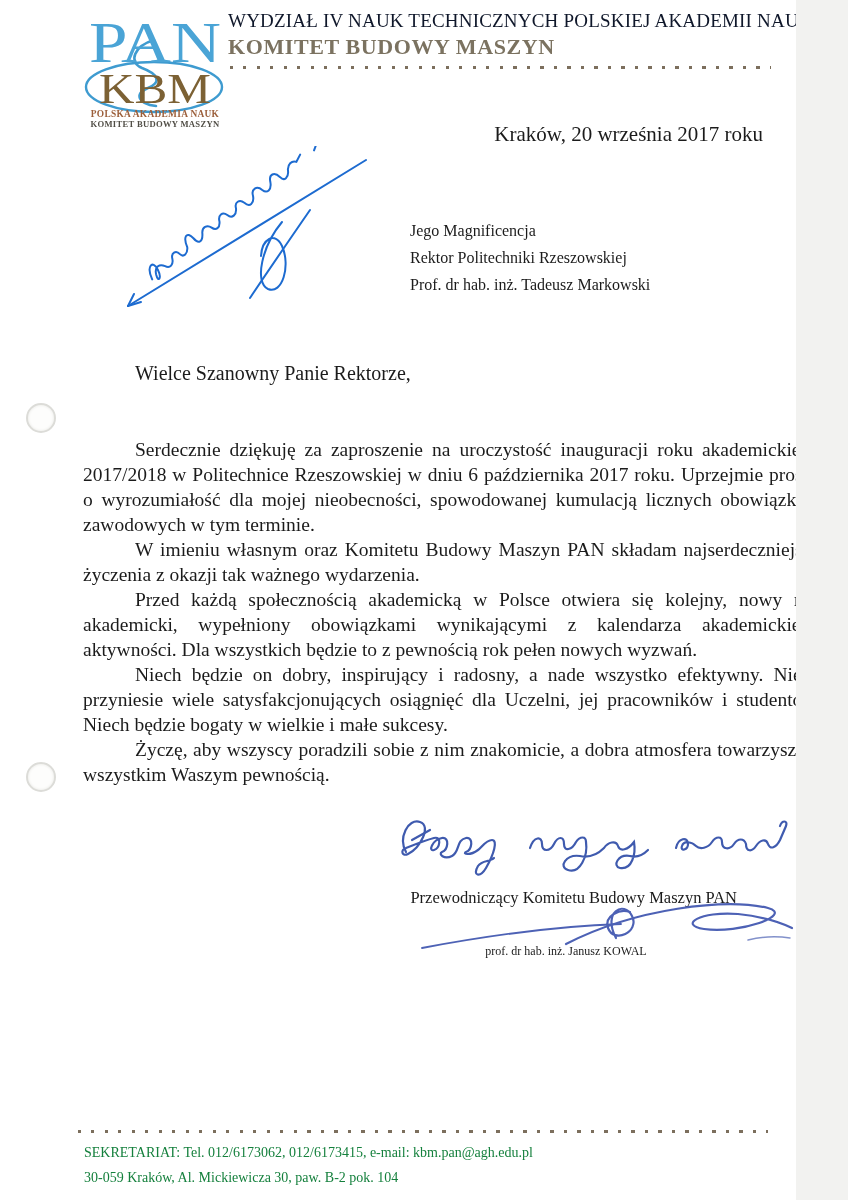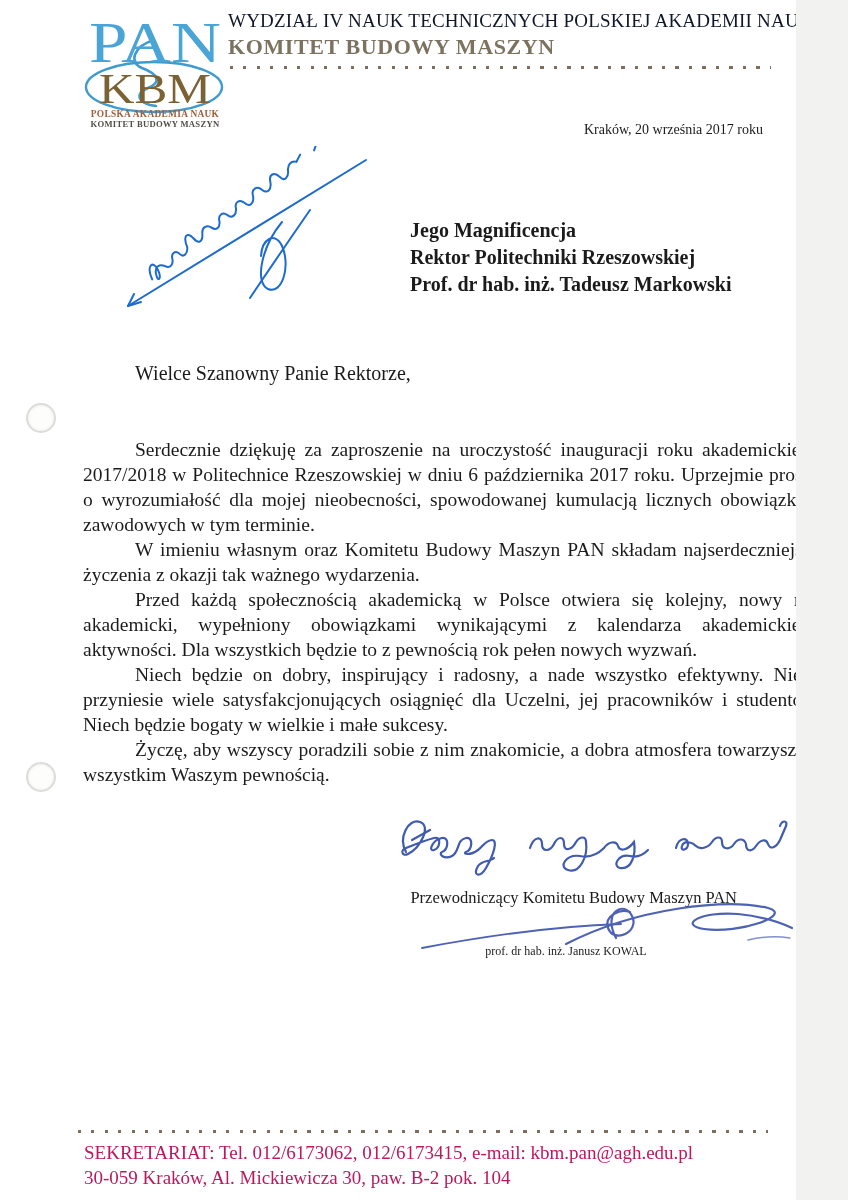--- a/index.html
+++ b/index.html
@@ -12,38 +12,38 @@
   
   .logo{position:absolute;left:84px;top:6px;}
   .hdr-lines{position:absolute;left:228px;top:10px;}
   .hdr-line1{font-size:19px;color:#0f172a;letter-spacing:.2px;white-space:nowrap;}
   .hdr-line2{font-size:22px;color:#7b7260;font-weight:bold;letter-spacing:.6px;margin-top:2px;white-space:nowrap;}
   .dots{position:absolute;height:3px;
     background-image:repeating-linear-gradient(to right,#7c6f5d 0,#7c6f5d 3px,transparent 3px,transparent 13.5px);}
   .dots-top{left:230px;top:66px;width:541px;}
   .dots-bottom{left:78px;top:1130px;width:690px;}
 
-  .date{position:absolute;right:33px;top:122px;font-size:14px;white-space:nowrap;}
+  .date{position:absolute;right:33px;top:122px;font-size:21px;white-space:nowrap;}
 
   
   .ann{position:absolute;left:110px;top:146px;}
   .closing-hand{position:absolute;left:390px;top:810px;}
   .sig-hand{position:absolute;left:416px;top:898px;}
 
-  .recipient{position:absolute;left:410px;top:217px;font-size:20px;font-weight:bold;line-height:27px;}
+  .recipient{position:absolute;left:410px;top:217px;font-size:16px;font-weight:normal;line-height:27px;}
 
   .salutation{position:absolute;left:135px;top:362px;font-size:20px;}
 
   .body-block{position:absolute;left:83px;top:437px;width:737px;}
   .body-block p{margin:0;font-size:19.5px;line-height:25px;text-indent:52px;text-align:justify;}
 
   .sig-title{position:absolute;left:385px;top:888px;width:352px;text-align:right;font-size:16.5px;white-space:nowrap;}
   .sig-name{position:absolute;left:420px;top:944px;width:292px;text-align:center;font-size:12px;white-space:nowrap;}
 
-  .footer{position:absolute;left:84px;top:1140px;color:#be185d;font-size:19px;line-height:25px;}
+  .footer{position:absolute;left:84px;top:1140px;color:#15803d;font-size:14px;line-height:25px;}
   .footer div{white-space:nowrap;}
 
   .punch{position:absolute;width:26px;height:26px;border-radius:50%;
     border:2px solid #dcdcd8;box-shadow:inset 0 0 3px #e7e7e3;background:#fdfdfc;}
   .punch-1{left:26px;top:403px;}
   .punch-2{left:26px;top:762px;}
 
   svg text{font-family:"Liberation Serif", serif;}
 </style>
 </head>

